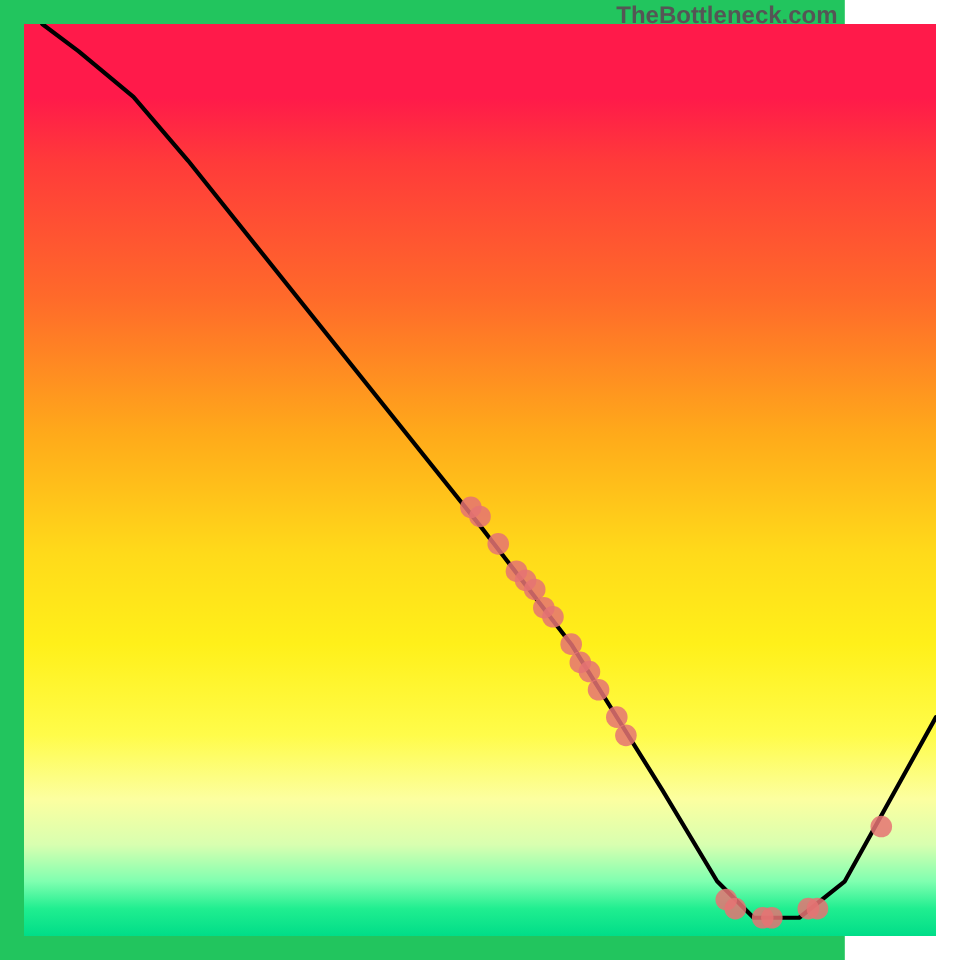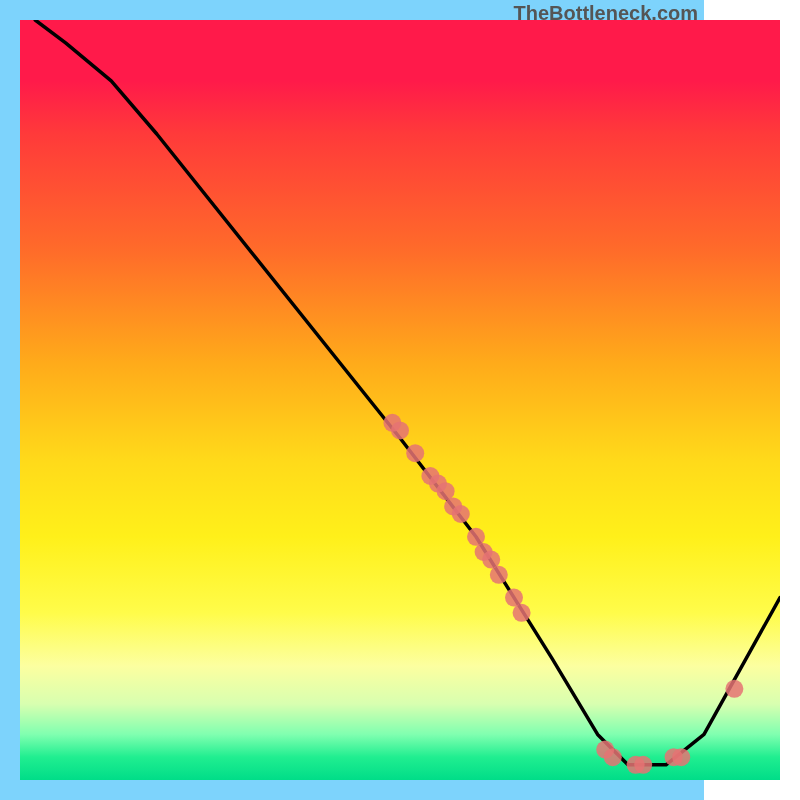--- a/index.html
+++ b/index.html
@@ -7,21 +7,21 @@
     padding: 0;
     width: 800px;
     height: 800px;
     overflow: hidden;
     font-family: Arial, sans-serif;
   }
   .chart-container {
     position: relative;
     width: 704px;
     height: 800px;
-    background: #7dd3fc;
+    background: #22c55e;
   }
   .plot-area {
     position: absolute;
     left: 20px;
     top: 20px;
     width: 760px;
     height: 760px;
     background: linear-gradient(to bottom,
       #ff1a4a 0%,
       #ff1a4a 8%,

